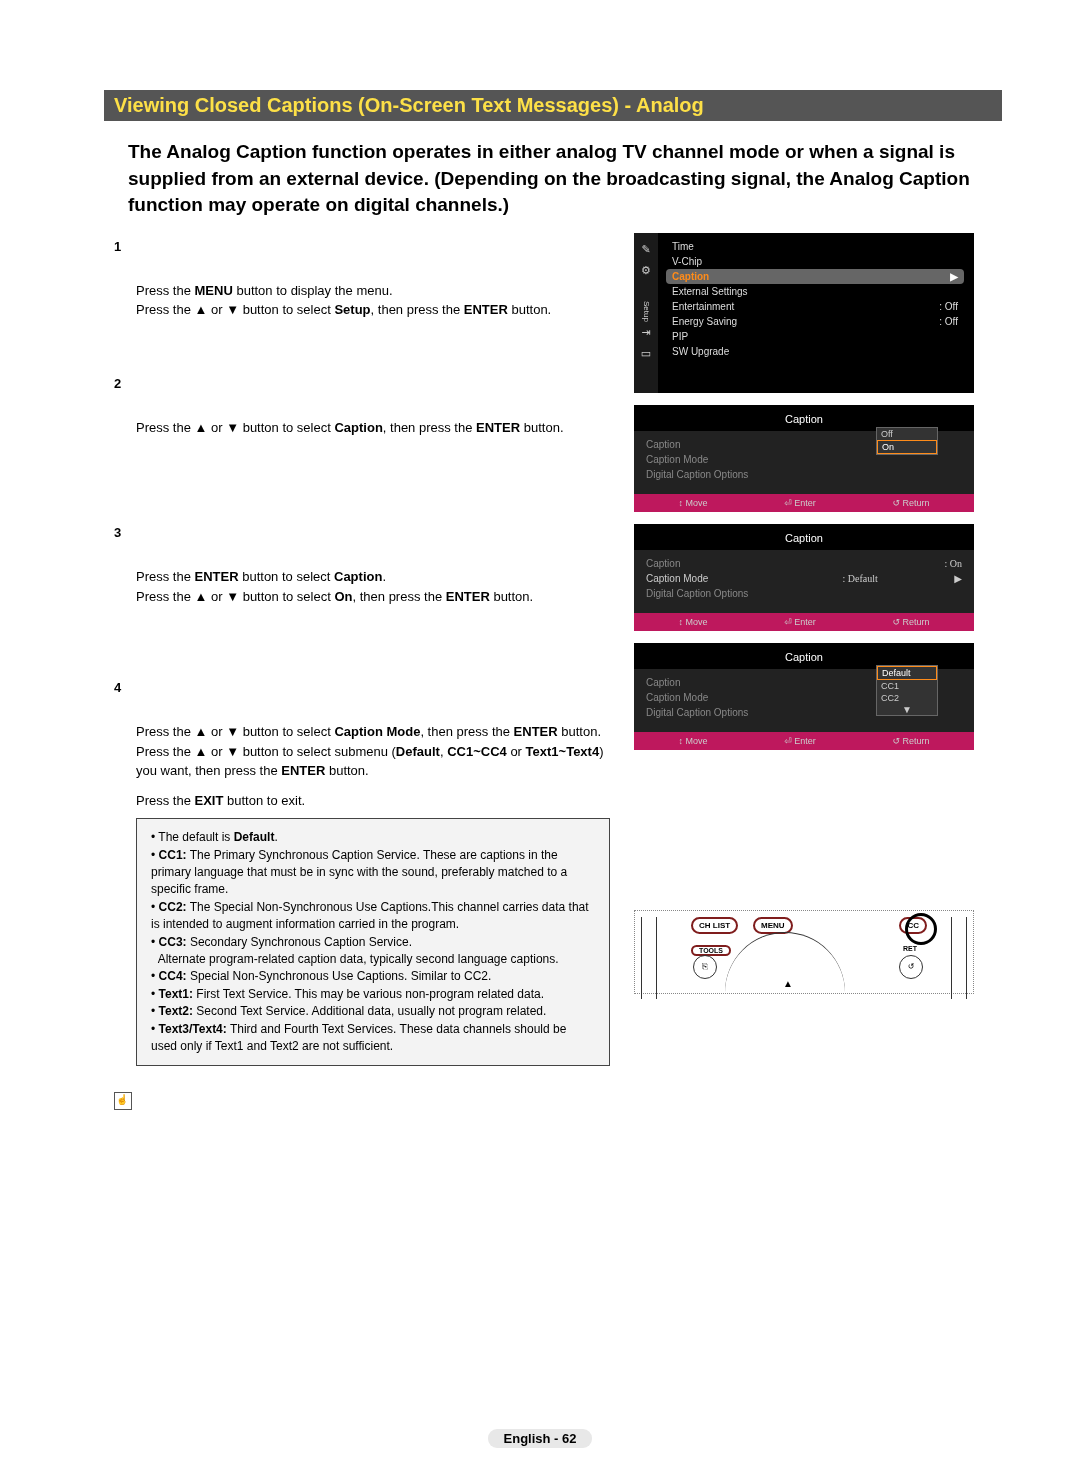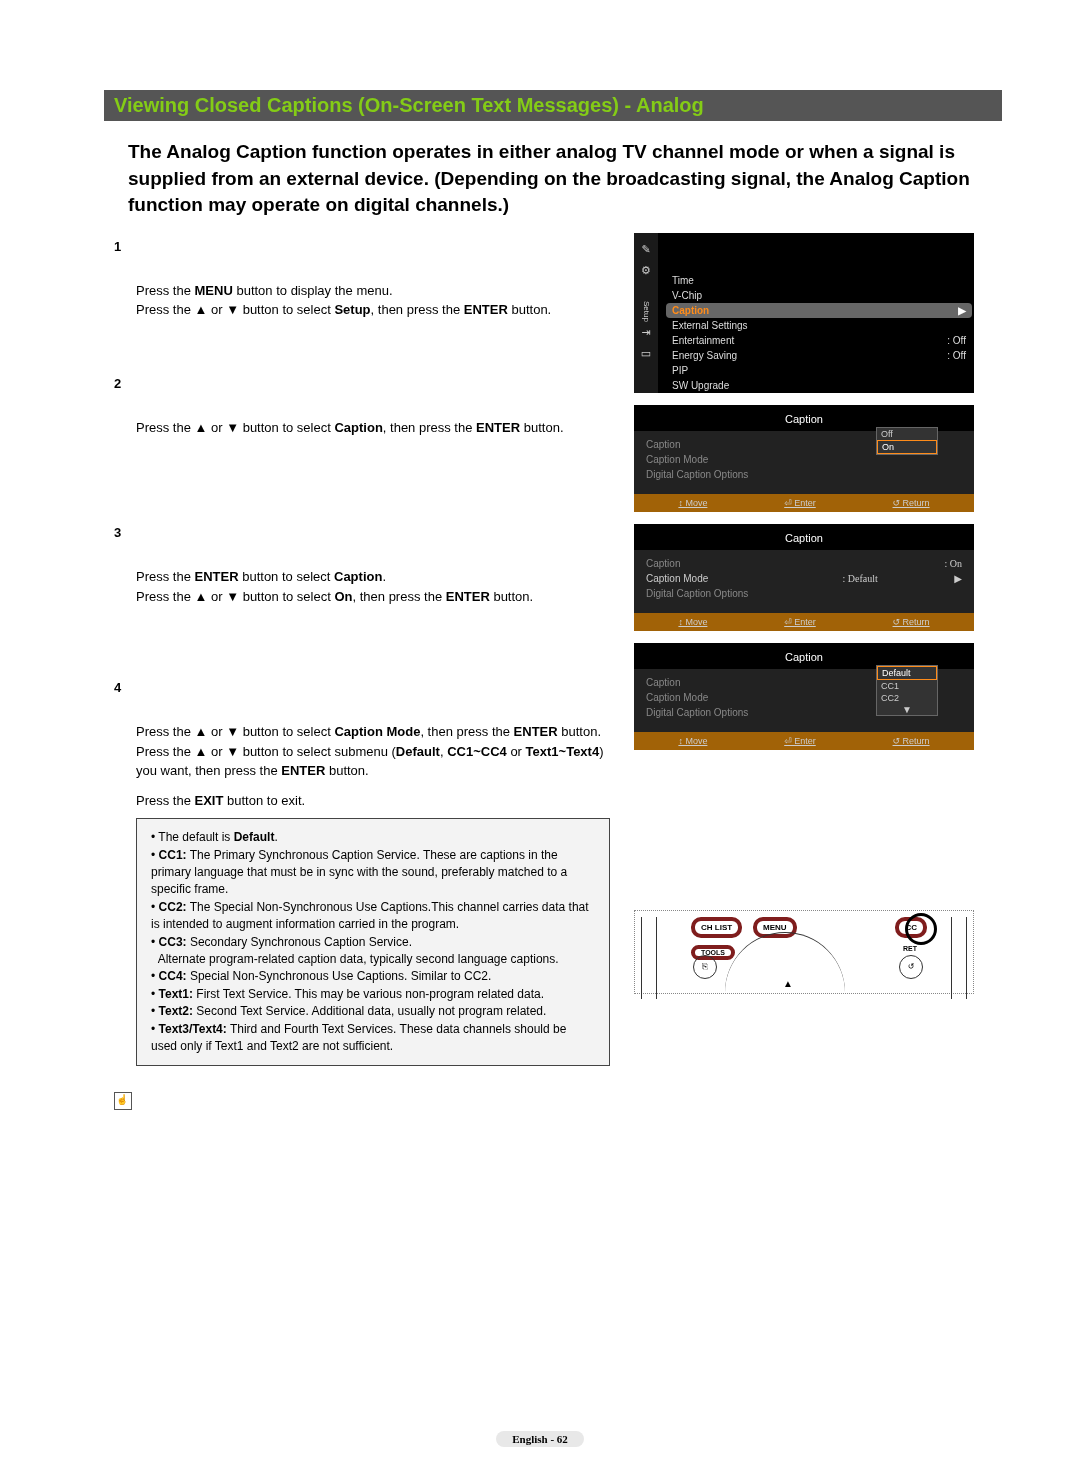--- a/index.html
+++ b/index.html
@@ -19,21 +19,21 @@
   align-items: stretch;
   margin-bottom: 18px;
 }
 .black-bar {
   width: 8px;
   background: #000;
   margin-right: 14px;
 }
 .title-cell {
   background: #555;
-  color: #84cc16;
+  color: #fde047;
   font-weight: bold;
   font-size: 20px;
   padding: 4px 10px;
   flex: 0 0 auto;
   width: calc(100% - 22px);
 }
 .intro {
   font-size: 19px;
   font-weight: bold;
   line-height: 1.4;
@@ -100,23 +100,22 @@
   margin-right: 8px;
 }
 .footer {
   text-align: center;
   margin-top: 320px;
 }
 .footer span {
   background: #e8e8e8;
   border-radius: 9px;
   padding: 2px 16px;
-  font-size: 11px;
+  font-size: 13px;
   font-weight: bold;
-  font-family: Liberation Serif, serif;
 }
 
 .osd {
   background: #000;
   color: #fff;
   font-size: 10px;
   margin-bottom: 12px;
   position: relative;
 }
 .osd-setup {
@@ -135,21 +134,21 @@
   writing-mode: vertical-rl;
   font-size: 8px;
   color: #ccc;
   margin-top: 20px;
 }
 .osd-icon {
   font-size: 11px;
   color: #ccc;
   margin: 4px 0;
 }
-.osd-main { flex: 1; padding: 6px 2px 6px 8px; margin-top: 34px; }
+.osd-main { flex: 1; padding: 6px 10px 6px 8px; }
 .osd-row { display: flex; justify-content: space-between; padding: 2px 6px; color: #ddd; }
 .osd-row.highlight { background: #666; border-radius: 4px; color: #ff8c1a; font-weight: bold; }
 .osd-row.highlight .chev { color: #fff; }
 .osd-caption {
   padding: 6px 0 0 0;
 }
 .osd-caption .cap-title {
   text-align: center;
   padding: 2px 0 6px 0;
   font-size: 11px;
@@ -168,22 +167,21 @@
 .cap-item .lbl { width: 120px; }
 .cap-item .val { color: #ccc; font-family: Liberation Serif, serif; }
 .cap-item.active .lbl { color: #ccc; }
 .cap-item .chev { color: #ccc; font-size: 10px; }
 .cap-footer {
   display: flex;
   justify-content: space-around;
   padding: 4px 6px;
   font-size: 9px;
   color: #ccc;
-  background: #a16207;
-  text-decoration: underline;
+  background: #be185d;
 }
 .popup {
   position: absolute;
   right: 36px;
   top: 22px;
   background: #333;
   border: 1px solid #666;
   width: 60px;
 }
 .popup .opt { padding: 1px 4px; color: #ccc; font-size: 9px; }
@@ -192,21 +190,21 @@
 
 .remote {
   border: 1px dotted #888;
   padding: 6px;
   height: 70px;
   position: relative;
   margin-top: 10px;
 }
 .remote .btn-oval {
   position: absolute;
-  border: 4px solid #7f1d1d;
+  border: 2px solid #7f1d1d;
   border-radius: 10px;
   font-size: 8px;
   font-weight: bold;
   text-align: center;
   padding: 2px 6px;
 }
 .remote .btn-circle {
   position: absolute;
   border: 1px solid #333;
   border-radius: 50%;

